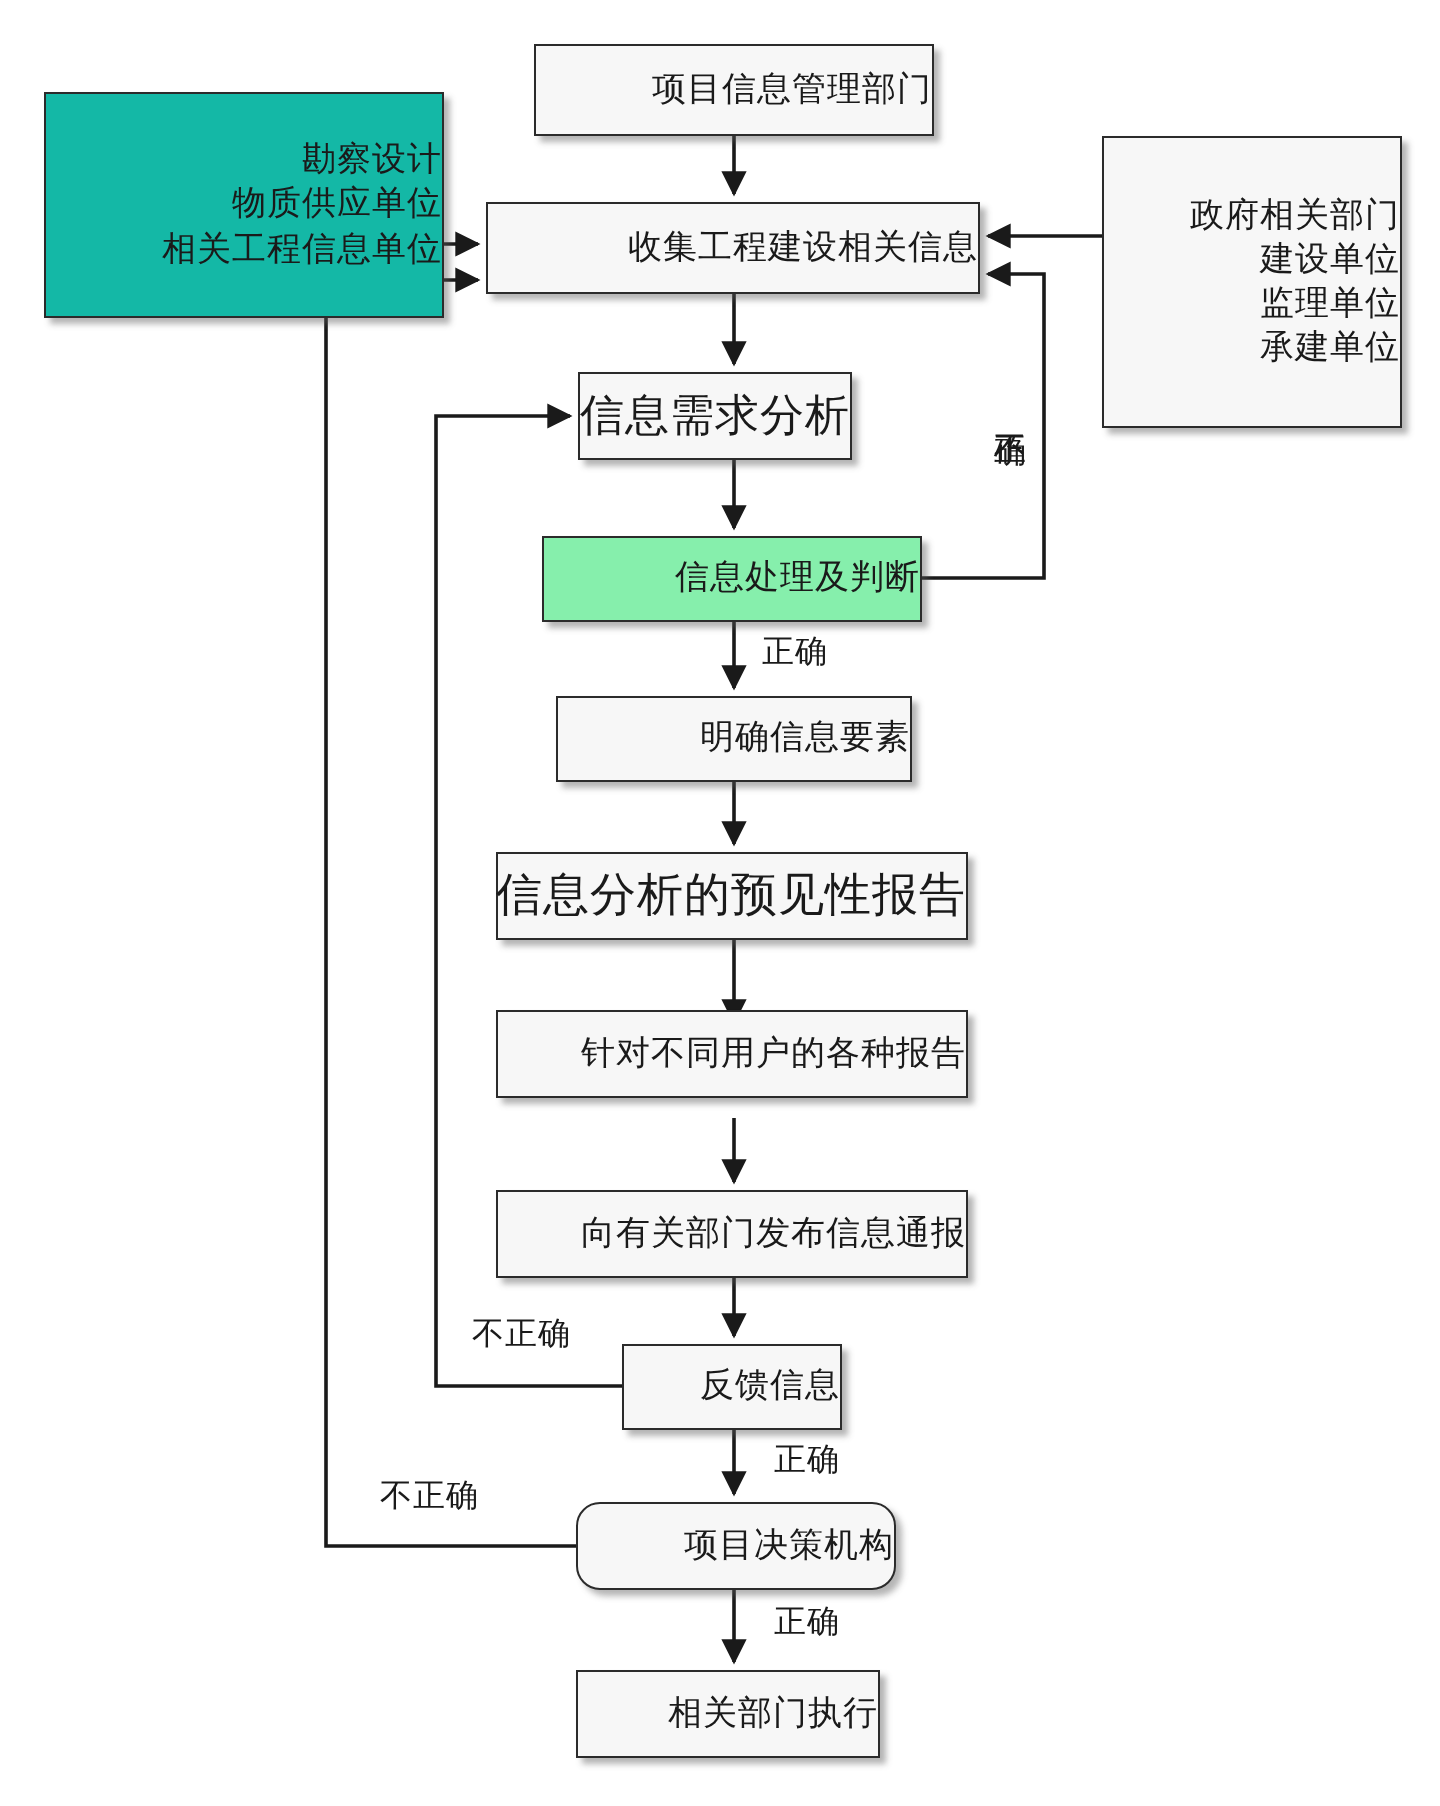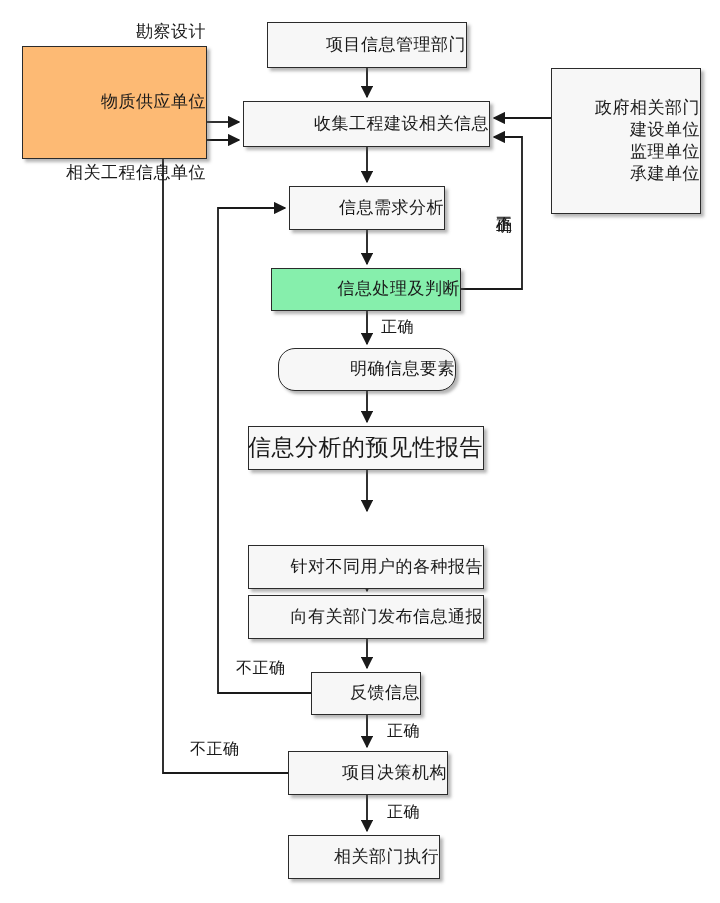--- a/index.html
+++ b/index.html
@@ -94,56 +94,56 @@
         <polyline points="367,715 367,747" fill="none" stroke="#1a1a1a" stroke-width="1.8" stroke-linejoin="miter" marker-end="url(#arrow-head)"></polyline>
         <polyline points="288,773 163,773 163,140 239,140" fill="none" stroke="#1a1a1a" stroke-width="1.8" stroke-linejoin="miter" marker-end="url(#arrow-head)"></polyline>
         <polyline points="367,795 367,831" fill="none" stroke="#1a1a1a" stroke-width="1.8" stroke-linejoin="miter" marker-end="url(#arrow-head)"></polyline>
       </g>
   </svg>
 
   <div id="node-layer">
       <div class="node" style="left: 267px; top: 22px; width: 200px; height: 46px; font-size: 17px; background: rgb(247, 247, 247); border-color: rgb(43, 43, 43);">
         <span class="line">项目信息管理部门</span>
       </div>
-      <div class="node" style="left: 22px; top: 46px; width: 185px; height: 113px; font-size: 17px; background: #fdba74; border-color: rgb(43, 43, 43); gap: 48px;">
+      <div class="node" style="left: 22px; top: 46px; width: 200px; height: 113px; font-size: 17px; background: #14b8a6; border-color: rgb(43, 43, 43);">
         <span class="line">勘察设计</span>
         <span class="line">物质供应单位</span>
         <span class="line">相关工程信息单位</span>
       </div>
       <div class="node" style="left: 551px; top: 68px; width: 150px; height: 146px; font-size: 17px; background: rgb(247, 247, 247); border-color: rgb(43, 43, 43);">
         <span class="line">政府相关部门</span>
         <span class="line">建设单位</span>
         <span class="line">监理单位</span>
         <span class="line">承建单位</span>
       </div>
       <div class="node" style="left: 243px; top: 101px; width: 247px; height: 46px; font-size: 17px; background: rgb(247, 247, 247); border-color: rgb(43, 43, 43);">
         <span class="line">收集工程建设相关信息</span>
       </div>
-      <div class="node" style="left: 289px; top: 186px; width: 156px; height: 44px; font-size: 17px; background: rgb(247, 247, 247); border-color: rgb(43, 43, 43);">
+      <div class="node" style="left: 289px; top: 186px; width: 137px; height: 44px; font-size: 22px; background: rgb(247, 247, 247); border-color: rgb(43, 43, 43);">
         <span class="line">信息需求分析</span>
       </div>
       <div class="node" style="left: 271px; top: 268px; width: 190px; height: 43px; font-size: 17px; background: #86efac; border-color: rgb(43, 43, 43);">
         <span class="line">信息处理及判断</span>
       </div>
-      <div class="node" style="left: 278px; top: 348px; width: 178px; height: 43px; font-size: 17px; background: rgb(247, 247, 247); border-color: rgb(43, 43, 43); border-radius: 17px;">
+      <div class="node" style="left: 278px; top: 348px; width: 178px; height: 43px; font-size: 17px; background: rgb(247, 247, 247); border-color: rgb(43, 43, 43);">
         <span class="line">明确信息要素</span>
       </div>
       <div class="node" style="left: 248px; top: 426px; width: 236px; height: 44px; font-size: 23px; background: rgb(247, 247, 247); border-color: rgb(43, 43, 43);">
         <span class="line">信息分析的预见性报告</span>
       </div>
-      <div class="node" style="left: 248px; top: 545px; width: 236px; height: 44px; font-size: 17px; background: rgb(247, 247, 247); border-color: rgb(43, 43, 43);">
+      <div class="node" style="left: 248px; top: 505px; width: 236px; height: 44px; font-size: 17px; background: rgb(247, 247, 247); border-color: rgb(43, 43, 43);">
         <span class="line">针对不同用户的各种报告</span>
       </div>
       <div class="node" style="left: 248px; top: 595px; width: 236px; height: 44px; font-size: 17px; background: rgb(247, 247, 247); border-color: rgb(43, 43, 43);">
         <span class="line">向有关部门发布信息通报</span>
       </div>
       <div class="node" style="left: 311px; top: 672px; width: 110px; height: 43px; font-size: 17px; background: rgb(247, 247, 247); border-color: rgb(43, 43, 43);">
         <span class="line">反馈信息</span>
       </div>
-      <div class="node" style="left: 288px; top: 751px; width: 160px; height: 44px; font-size: 17px; background: rgb(247, 247, 247); border-color: rgb(43, 43, 43);">
+      <div class="node" style="left: 288px; top: 751px; width: 160px; height: 44px; font-size: 17px; background: rgb(247, 247, 247); border-color: rgb(43, 43, 43); border-radius: 12px;">
         <span class="line">项目决策机构</span>
       </div>
       <div class="node" style="left: 288px; top: 835px; width: 152px; height: 44px; font-size: 17px; background: rgb(247, 247, 247); border-color: rgb(43, 43, 43);">
         <span class="line">相关部门执行</span>
       </div>
     </div>
   <div id="label-layer">
       <div class="edge-label vertical" style="left: 496px; top: 204px; font-size: 16px; color: rgb(26, 26, 26);">不正确</div>
       <div class="edge-label" style="left: 381px; top: 318px; font-size: 16px; color: rgb(26, 26, 26);">正确</div>
       <div class="edge-label" style="left: 236px; top: 659px; font-size: 16px; color: rgb(26, 26, 26);">不正确</div>

